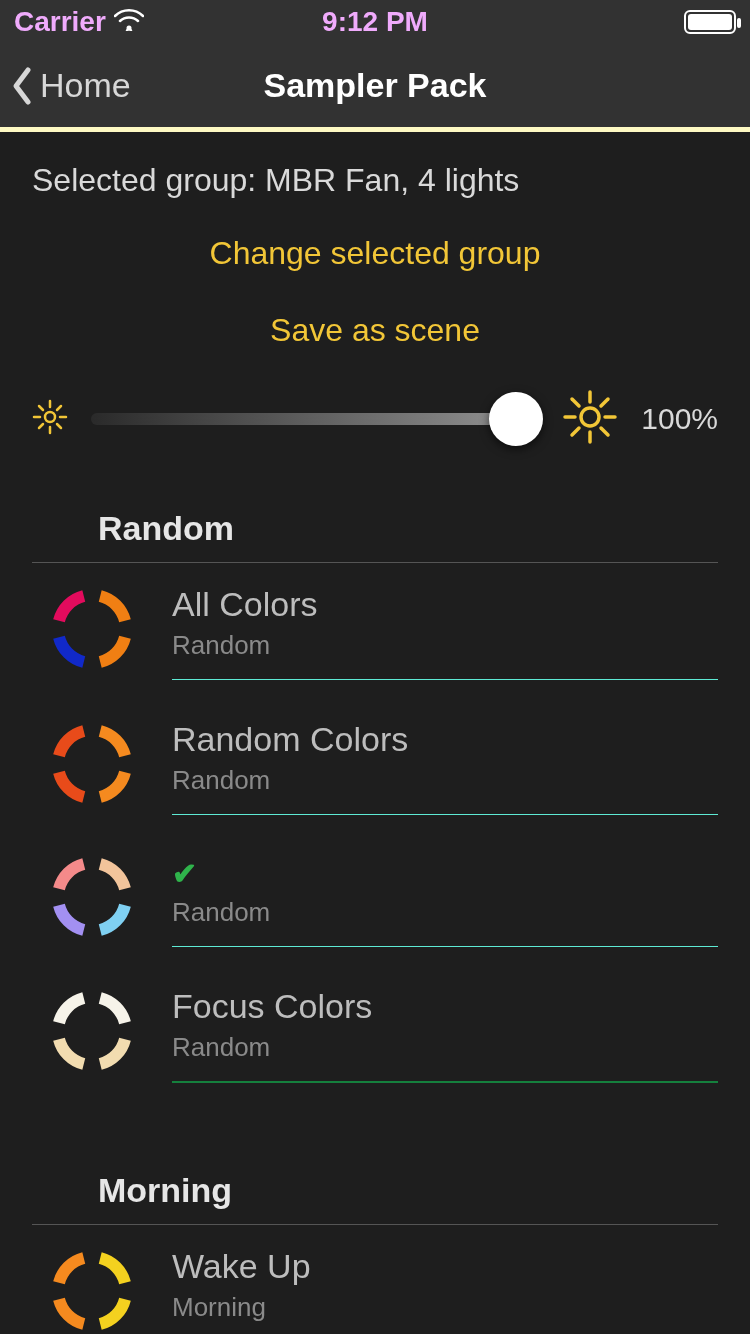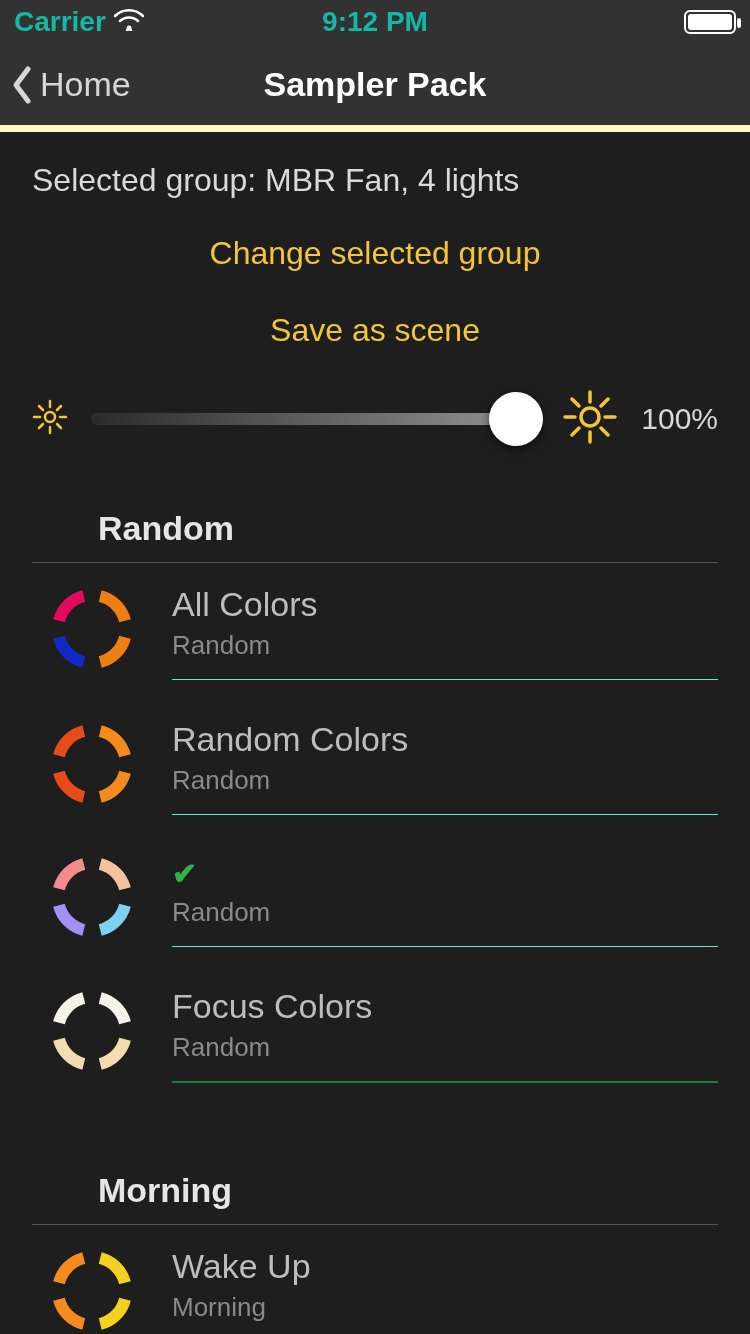--- a/index.html
+++ b/index.html
@@ -14,35 +14,35 @@
   
   .status-bar {
     height: 44px;
     background: #323232;
     display: flex;
     align-items: center;
     justify-content: space-between;
     padding: 0 14px;
     font-size: 28px;
     font-weight: 600;
-    color: #14b8a6;
+    color: #f0abfc;
     gap: 36px;
   }
   .status-left { display:flex; align-items:center; gap:8px;}
   .battery-icon { width:52px; height:24px; border:2.5px solid #fff; border-radius:6px; position:relative;}
   .battery-icon::after { content:""; position:absolute; right:-7px; top:6px; width:4px; height:10px; background:#fff; border-radius:2px;}
   .battery-fill { position:absolute; left:2px; top:2px; bottom:2px; right:2px; background:#fff; border-radius:3px;}
   
   .nav-bar {
     height: 88px;
     background: #323232;
     display:flex;
     align-items:center;
     position:relative;
-    border-bottom:7px solid #fef9c3;
+    border-bottom:5px solid #fef9c3;
   }
   .nav-back {
     display:flex; align-items:center; gap:6px;
     color:#d7d7d7;
     font-size:34px;
     padding-left:10px;
   }
   .nav-title {
     position:absolute; left:0; right:0; text-align:center;
     font-size:34px; font-weight:600; color:#fff; pointer-events:none;

